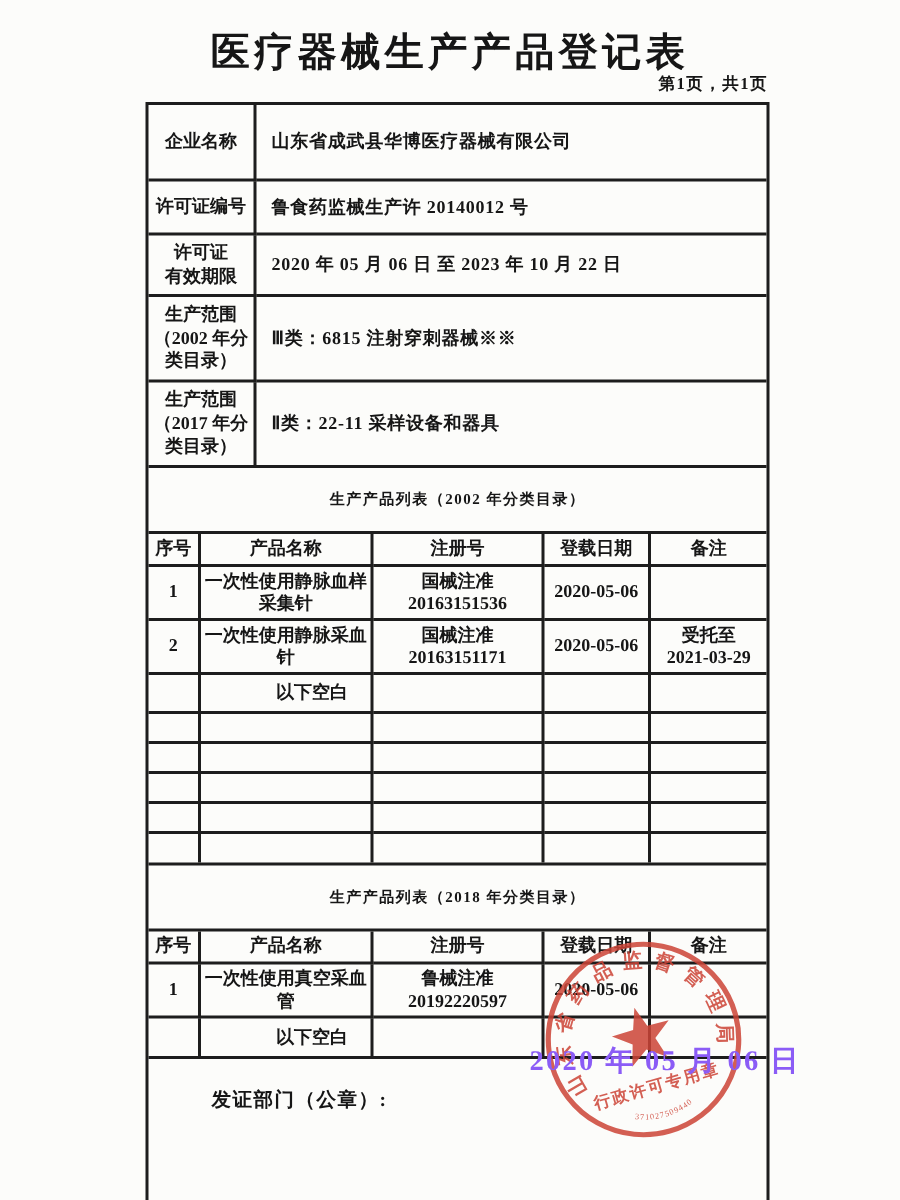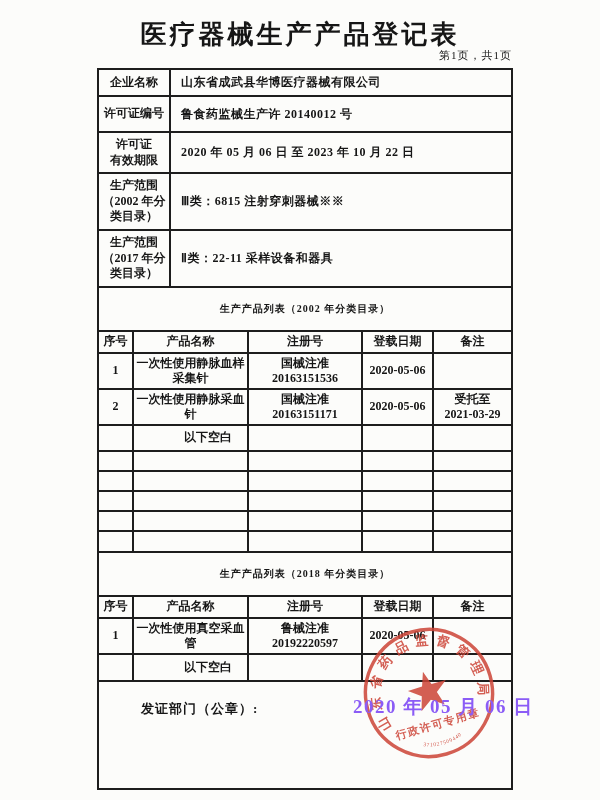--- a/index.html
+++ b/index.html
@@ -11,34 +11,34 @@
   .page {
     position:relative; width:600px; height:800px;
     background:#fcfcfa; color:#161616; overflow:hidden;
   }
   .doc-title {
     position:absolute; top:17px; left:0; width:100%;
     text-align:center; font-size:26px; font-weight:bold; letter-spacing:3px;
   }
   .page-note {
     position:absolute; top:48px; right:88px;
-    font-size:11px; font-weight:normal; letter-spacing:1px;
+    font-size:11px; font-weight:bold; letter-spacing:1px;
   }
   .sheet {
     position:absolute; left:97px; top:68px; width:416px;
     border:2px solid #1d1d1d; background:transparent;
   }
   .section + .section { border-top:2px solid #1d1d1d; }
   table { border-collapse:collapse; border-style:hidden; width:100%; table-layout:fixed; }
   td, th { border:2px solid #1d1d1d; font-size:12px; font-weight:bold; color:#161616; }
   .ml { white-space:pre-line; }
   
   .info-table td.lbl { width:71px; text-align:center; line-height:1.3; padding:4px 2px; }
   .info-table td.val { text-align:left; padding:4px 8px 4px 10px; letter-spacing:.5px; }
-  .r1 td { height:26px; } .r2 td { height:36px; } .r3 td { height:31px; }
+  .r1 td { height:50px; } .r2 td { height:36px; } .r3 td { height:31px; }
   .r4 td { height:44px; } .r5 td { height:40px; }
   
   .section-bar {
     height:44px; display:flex; align-items:center; justify-content:center;
     font-size:10px; font-weight:bold; letter-spacing:1px;
   }
   
   .prod-table col.c-no { width:34px; }
   .prod-table col.c-name { width:115px; }
   .prod-table col.c-reg { width:114px; }

